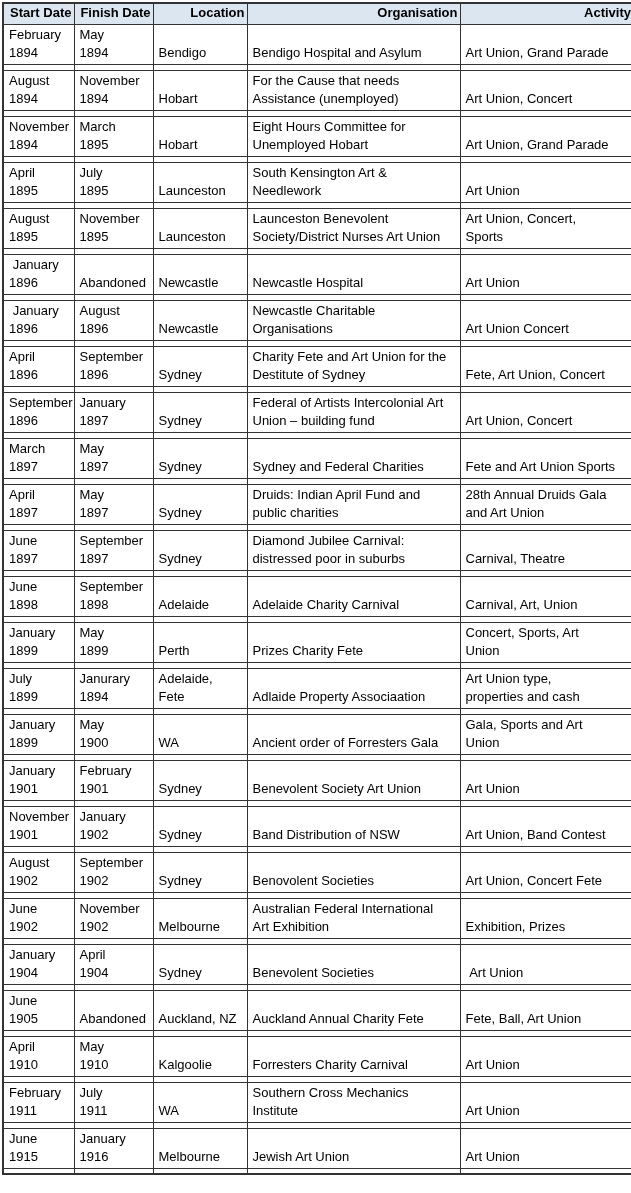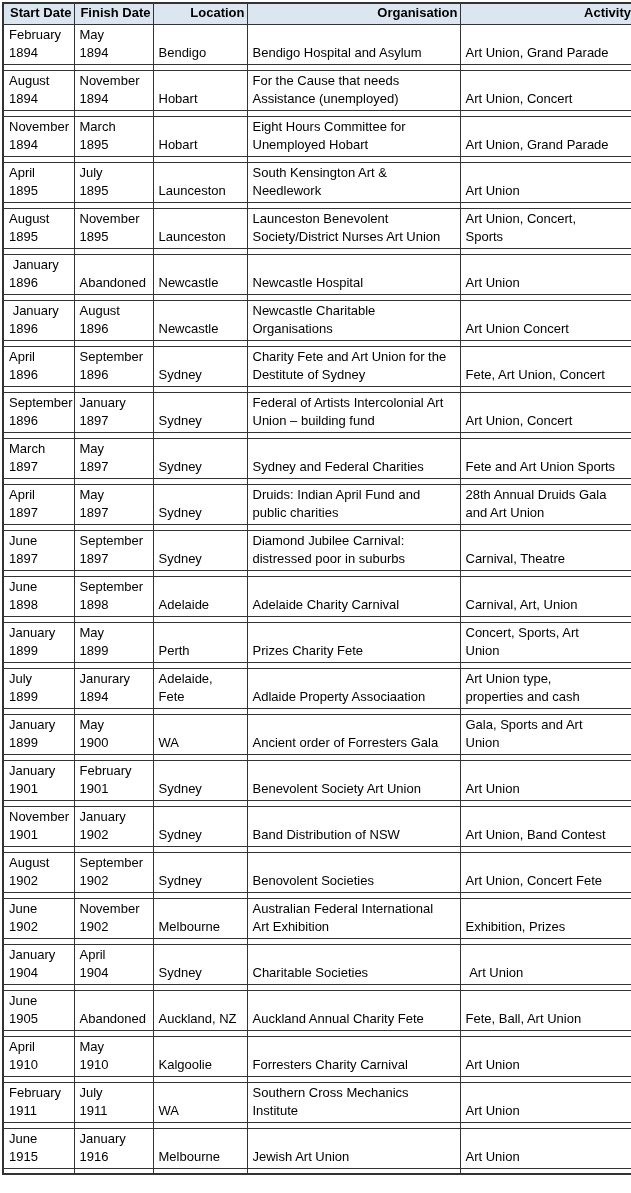--- a/index.html
+++ b/index.html
@@ -408,21 +408,21 @@
         <td></td>
         <td></td>
         <td></td>
       </tr>
       <tr class="data-row">
         <td>January
 1904</td>
         <td>April
 1904</td>
         <td>Sydney</td>
-        <td>Charitable Societies</td>
+        <td>Benevolent Societies</td>
         <td> Art Union</td>
       </tr>
       <tr class="spacer-row">
         <td></td>
         <td></td>
         <td></td>
         <td></td>
         <td></td>
       </tr>
       <tr class="data-row">

